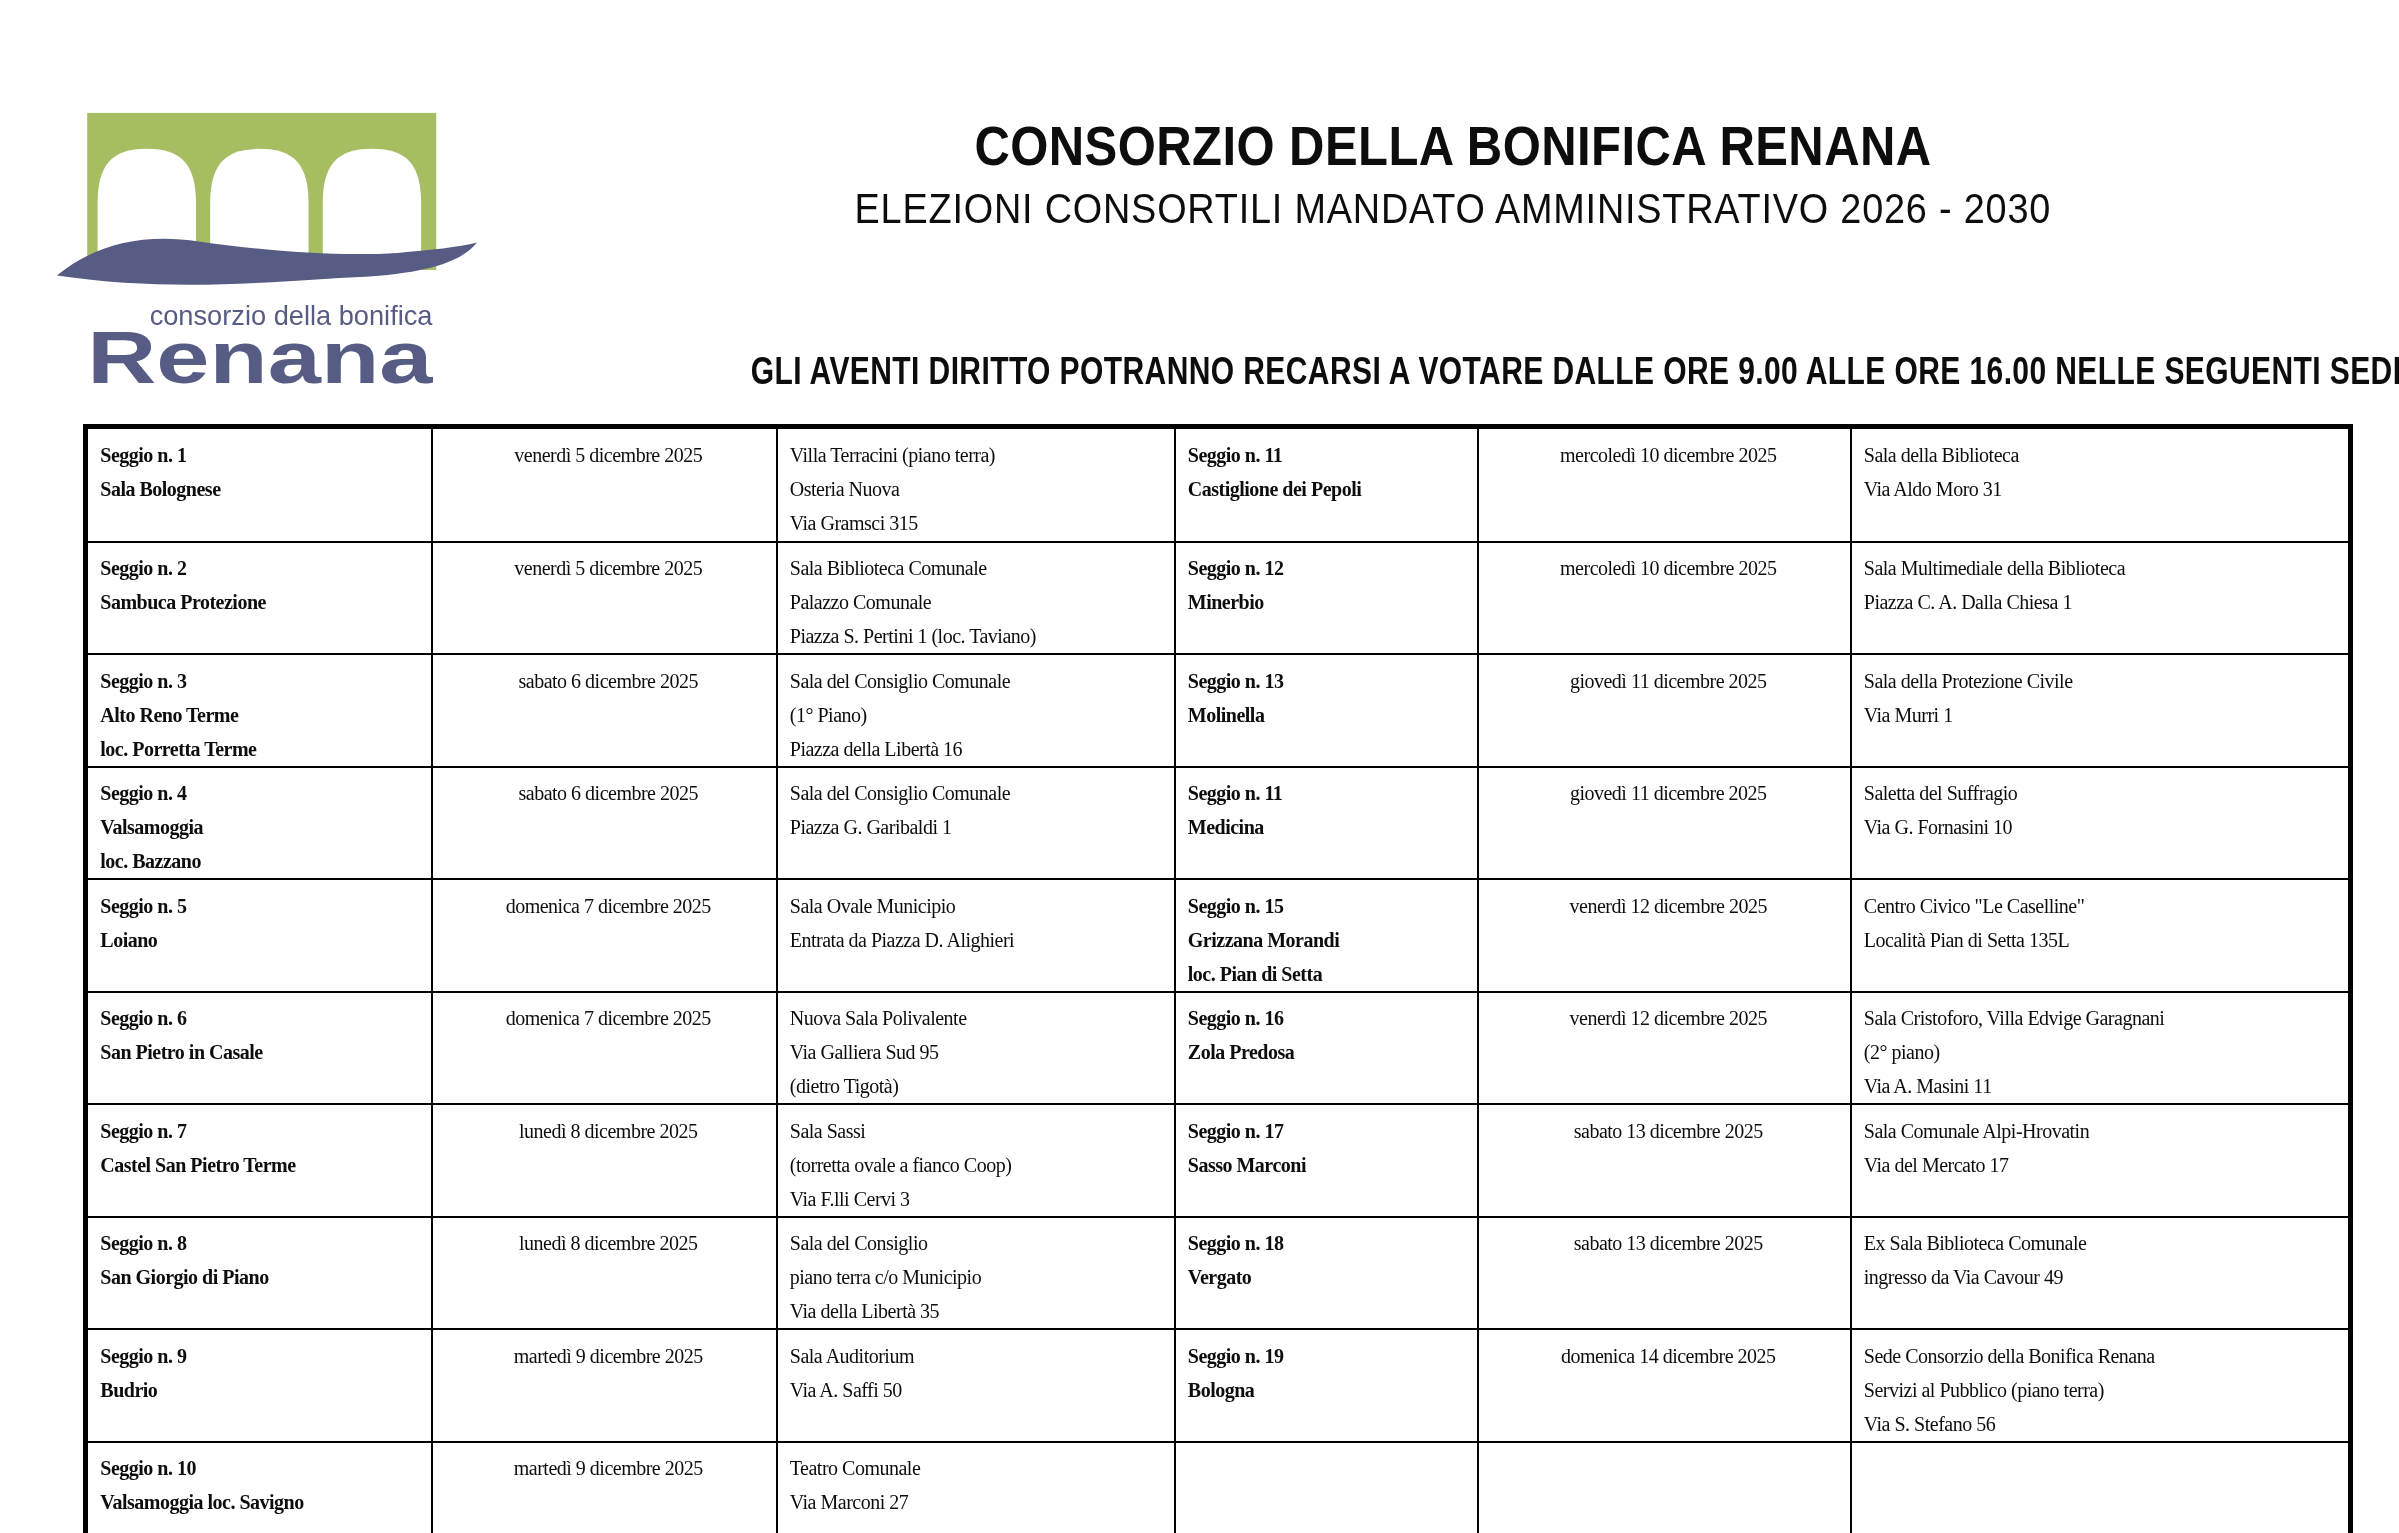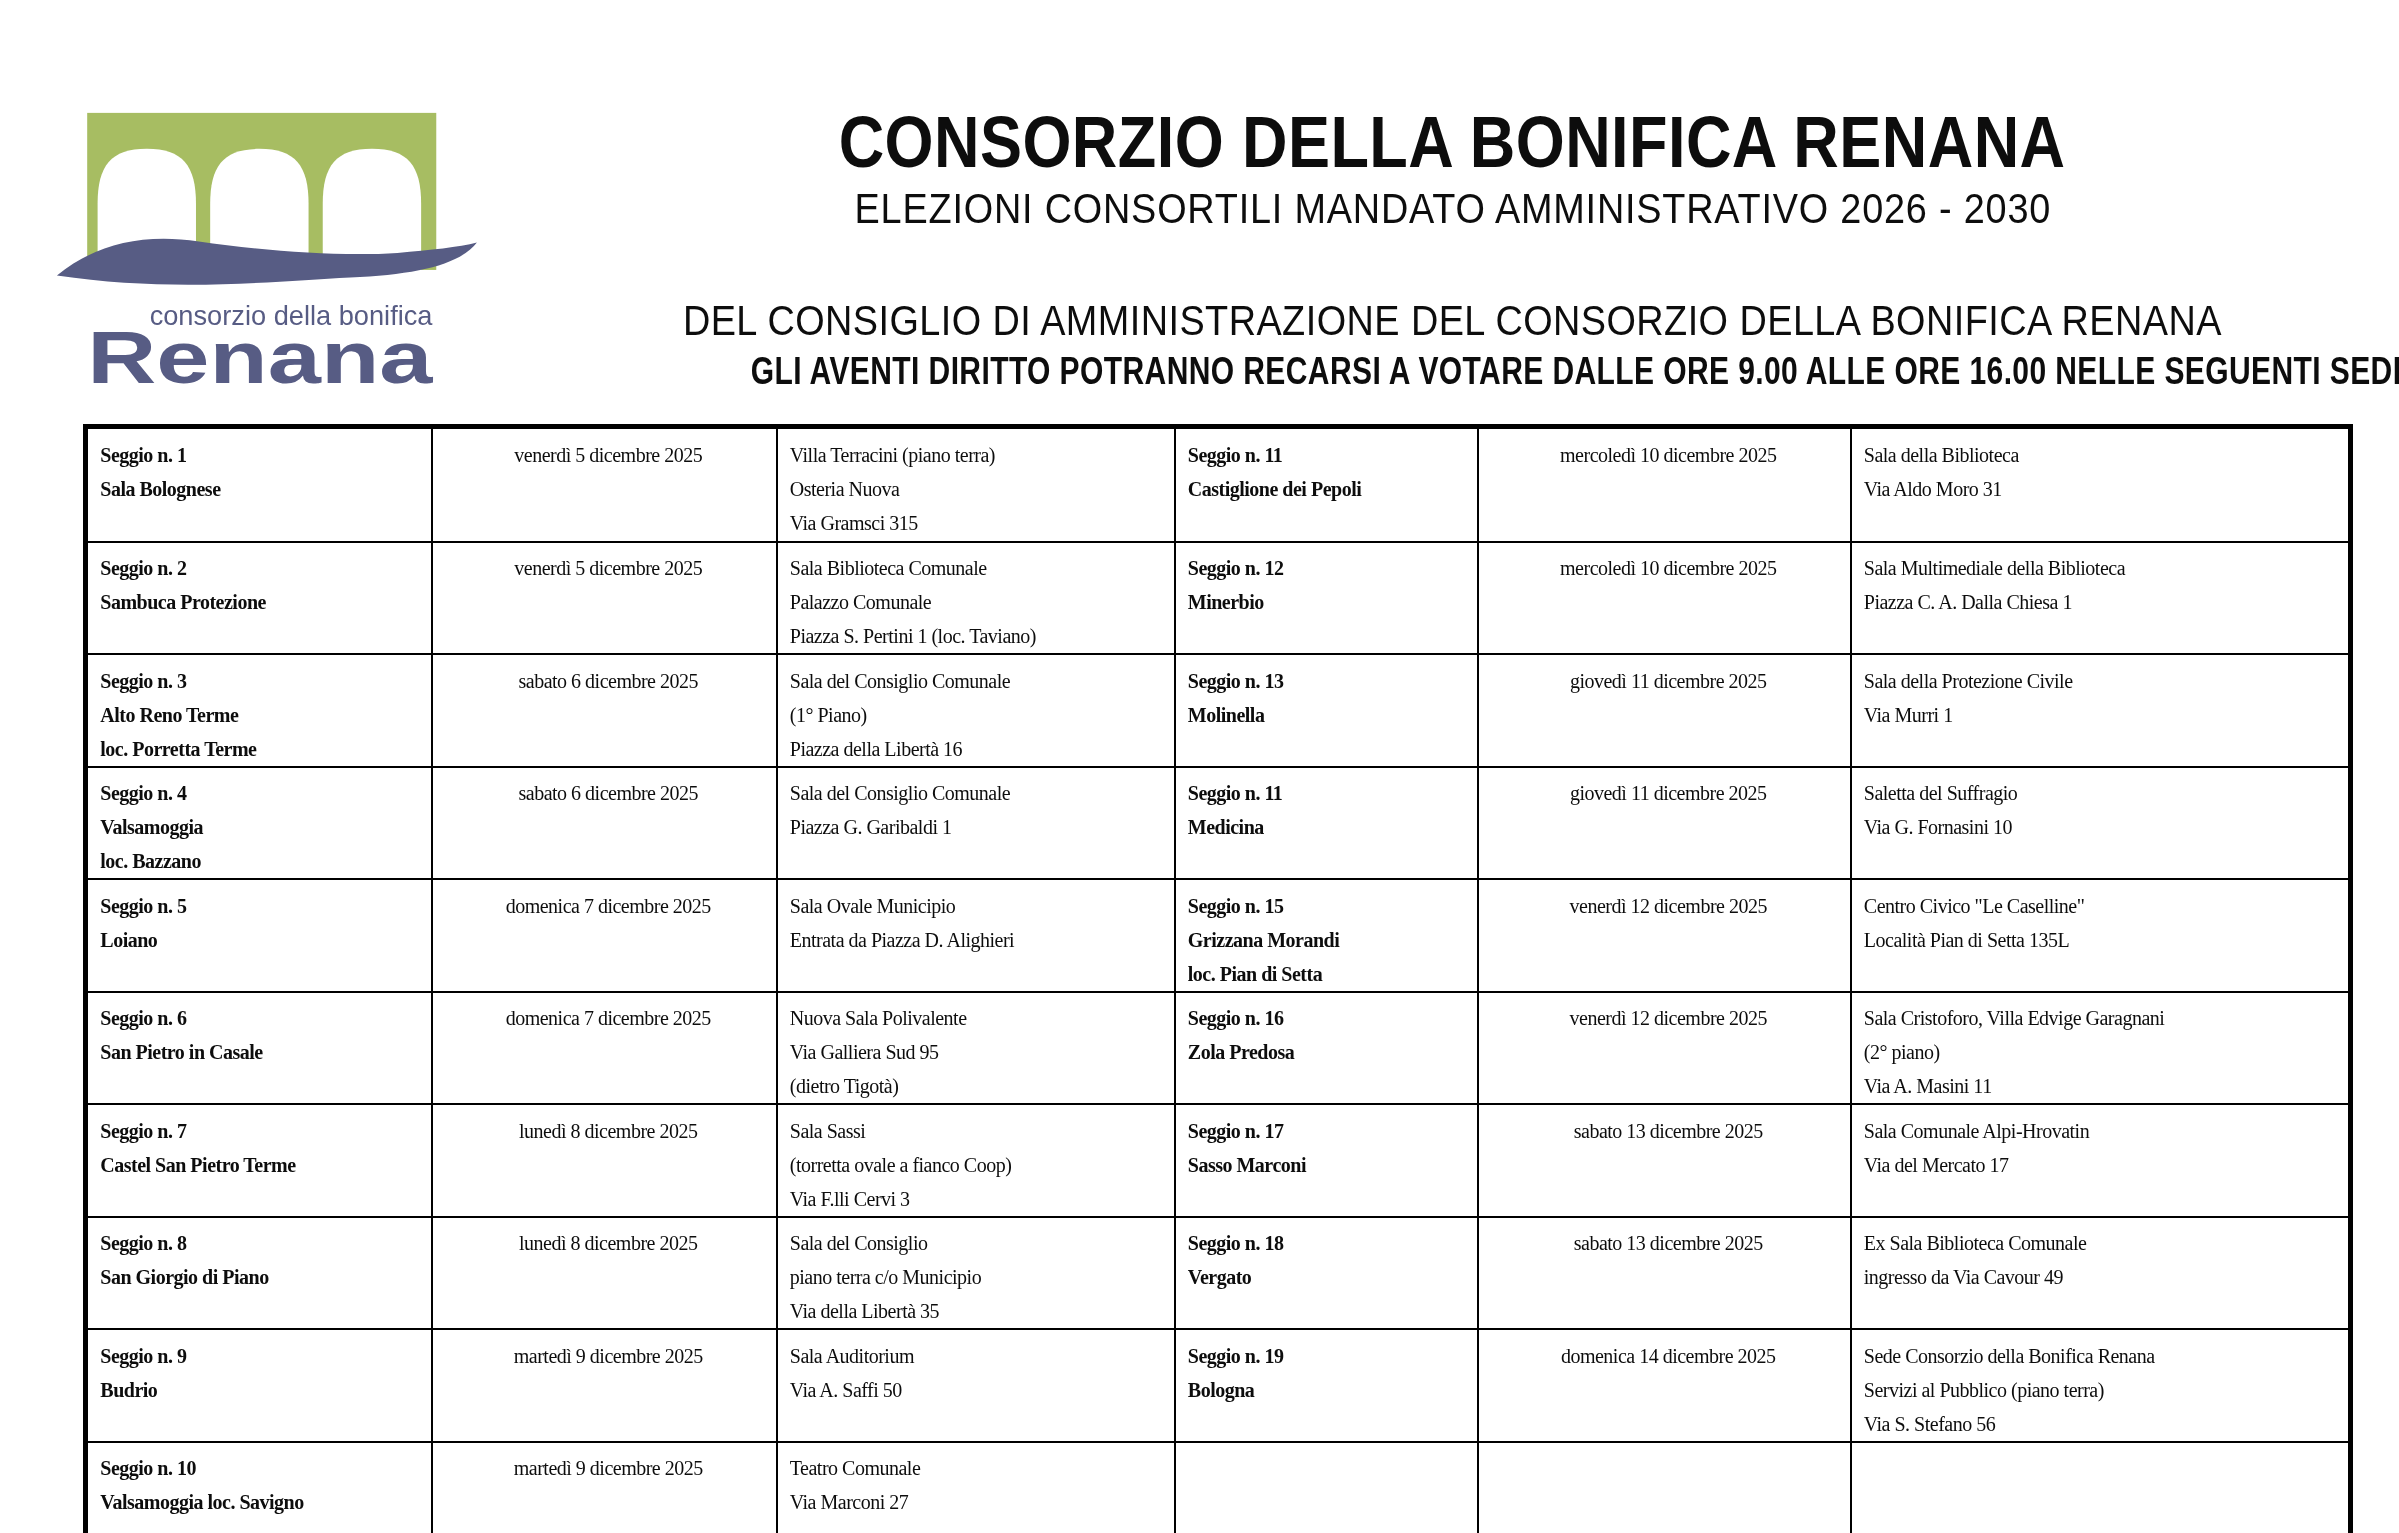--- a/index.html
+++ b/index.html
@@ -6,21 +6,21 @@
   body{
     width:2400px;height:1533px;position:relative;overflow:hidden;
     font-family:"Liberation Sans", sans-serif;color:#0d0d0d;
   }
   
   .logo{position:absolute;left:38px;top:90px;width:473px;height:322px;}
   
   .header-text{position:absolute;left:530px;top:0;width:1845px;height:416px;}
   .hline{position:absolute;left:0;width:100%;text-align:center;white-space:nowrap;line-height:1;}
   .hline > span{display:inline-block;transform-origin:center top;}
-  .h1{top:106px;font-size:72px;font-weight:bold;letter-spacing:0.5px;}
+  .h1{top:118px;font-size:56px;font-weight:bold;letter-spacing:0.5px;}
   .h1 > span{transform:scaleX(.875);}
   .h2{top:187px;font-size:43px;letter-spacing:0.9px;}
   .h2 > span{transform:scaleX(.88);}
   .h3{top:241px;font-size:43px;font-weight:bold;letter-spacing:0.5px;}
   .h3 > span{transform:scaleX(.82);}
   .h4{top:299px;font-size:43px;letter-spacing:0.5px;}
   .h4 > span{transform:scaleX(.88);}
   .h5{top:352px;font-size:38px;font-weight:bold;letter-spacing:0.5px;}
   .h5 > span{transform:scaleX(.79);}
   
@@ -58,21 +58,20 @@
     <path d="M301 192 L301 120 C301 80 315 62 353 62 C391 62 405 80 405 120 L405 192 Z" fill="#ffffff"></path>
   </g>
   <path d="M20 196 C60 163 110 151 170 160 C240 170 320 176 380 172 C415 169 445 166 464 161 C445 185 400 195 330 198 C250 202 140 214 20 196 Z" fill="#575c84"></path>
   <text x="118" y="248" font-size="30" fill="#575c84" textLength="299" lengthAdjust="spacingAndGlyphs" font-family="Liberation Sans, sans-serif">consorzio della bonifica</text>
   <text x="52" y="310" font-size="78" font-weight="bold" fill="#575c84" textLength="365" lengthAdjust="spacingAndGlyphs" font-family="Liberation Sans, sans-serif">Renana</text>
 </svg>
 
 <div class="header-text">
   <div class="hline h1"><span>CONSORZIO DELLA BONIFICA RENANA</span></div>
   <div class="hline h2"><span>ELEZIONI CONSORTILI MANDATO AMMINISTRATIVO 2026 - 2030</span></div>
-  <div class="hline h4"><span>DEL CONSIGLIO DI AMMINISTRAZIONE DEL CONSORZIO DELLA BONIFICA RENANA</span></div>
   <div class="hline h5"><span>GLI AVENTI DIRITTO POTRANNO RECARSI A VOTARE DALLE ORE 9.00 ALLE ORE 16.00 NELLE SEGUENTI SEDI:</span></div>
 </div>
 
 <table class="seggi">
   <colgroup>
     <col class="c1">
       <col class="c2">
       <col class="c3">
     <col class="c4">
       <col class="c5">

